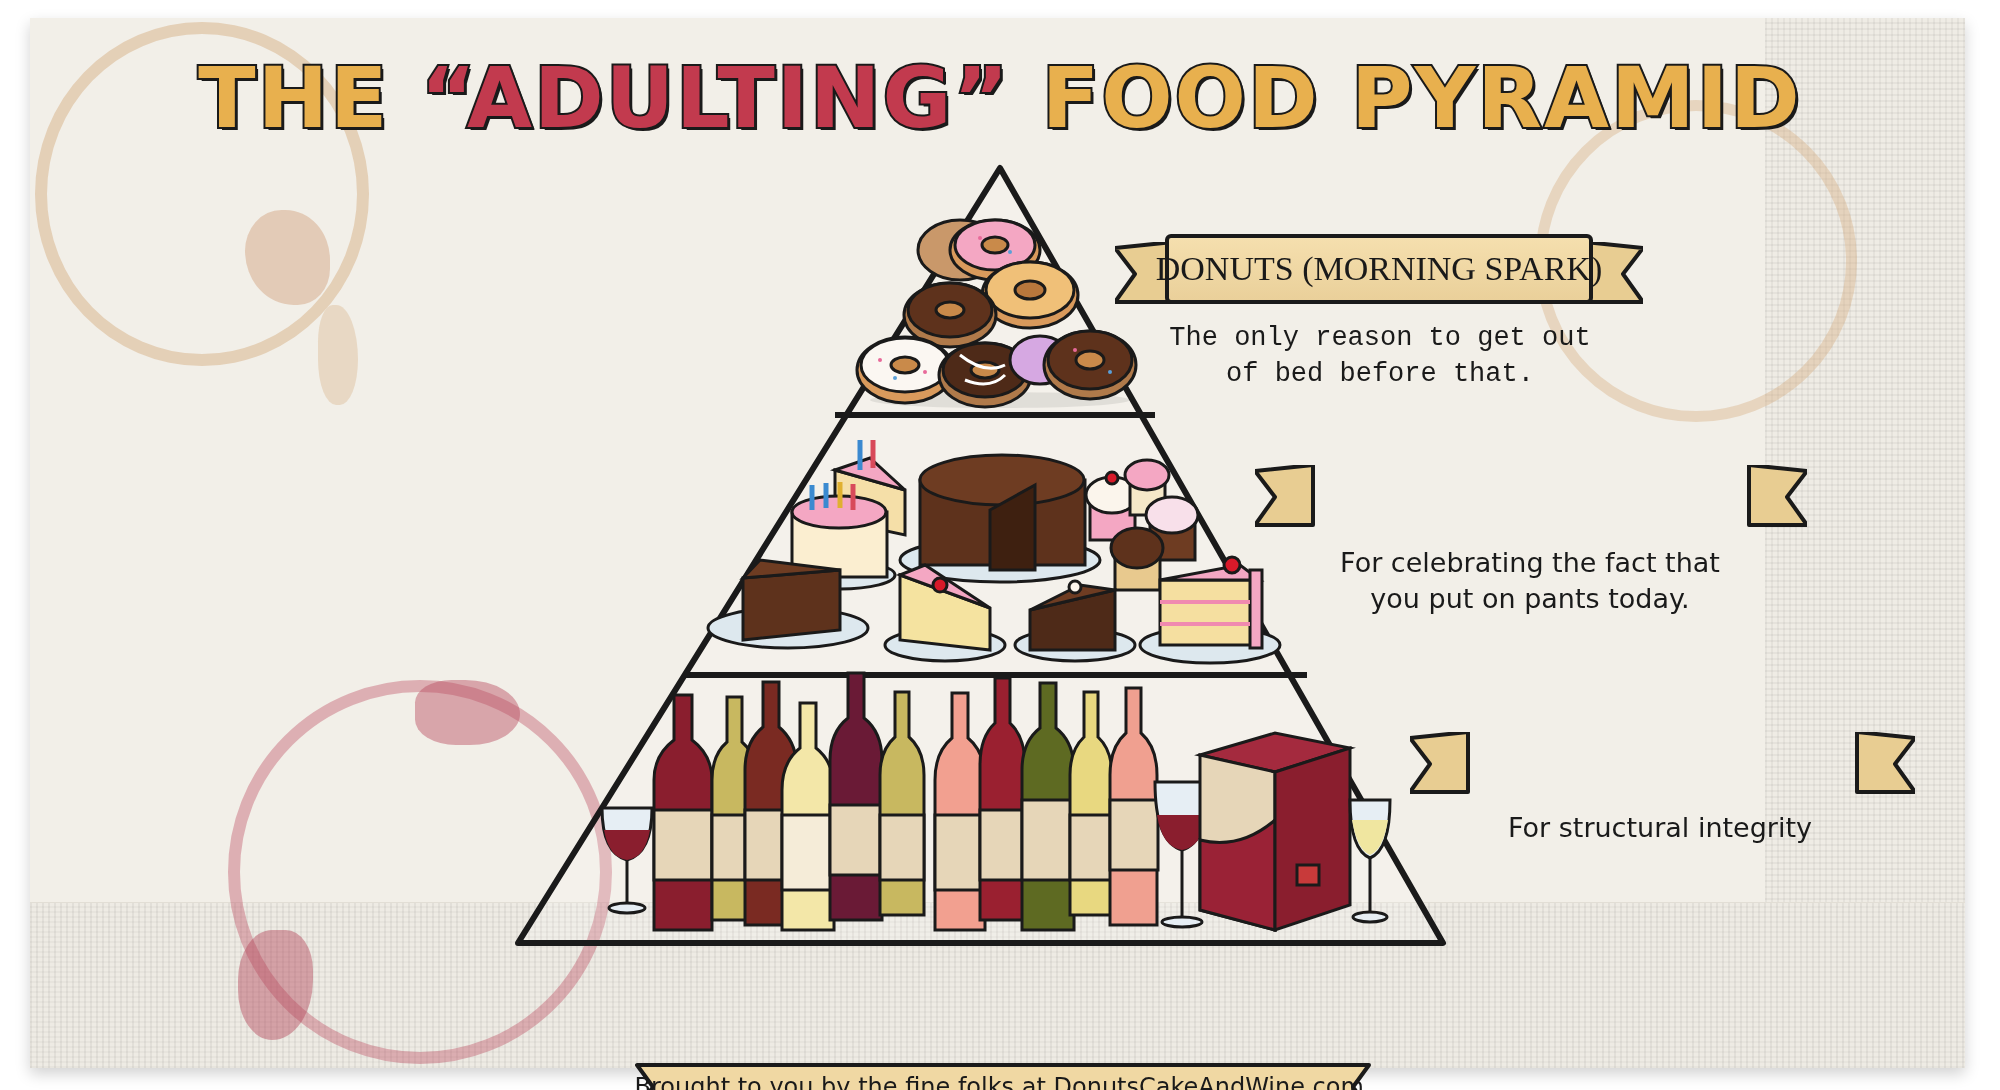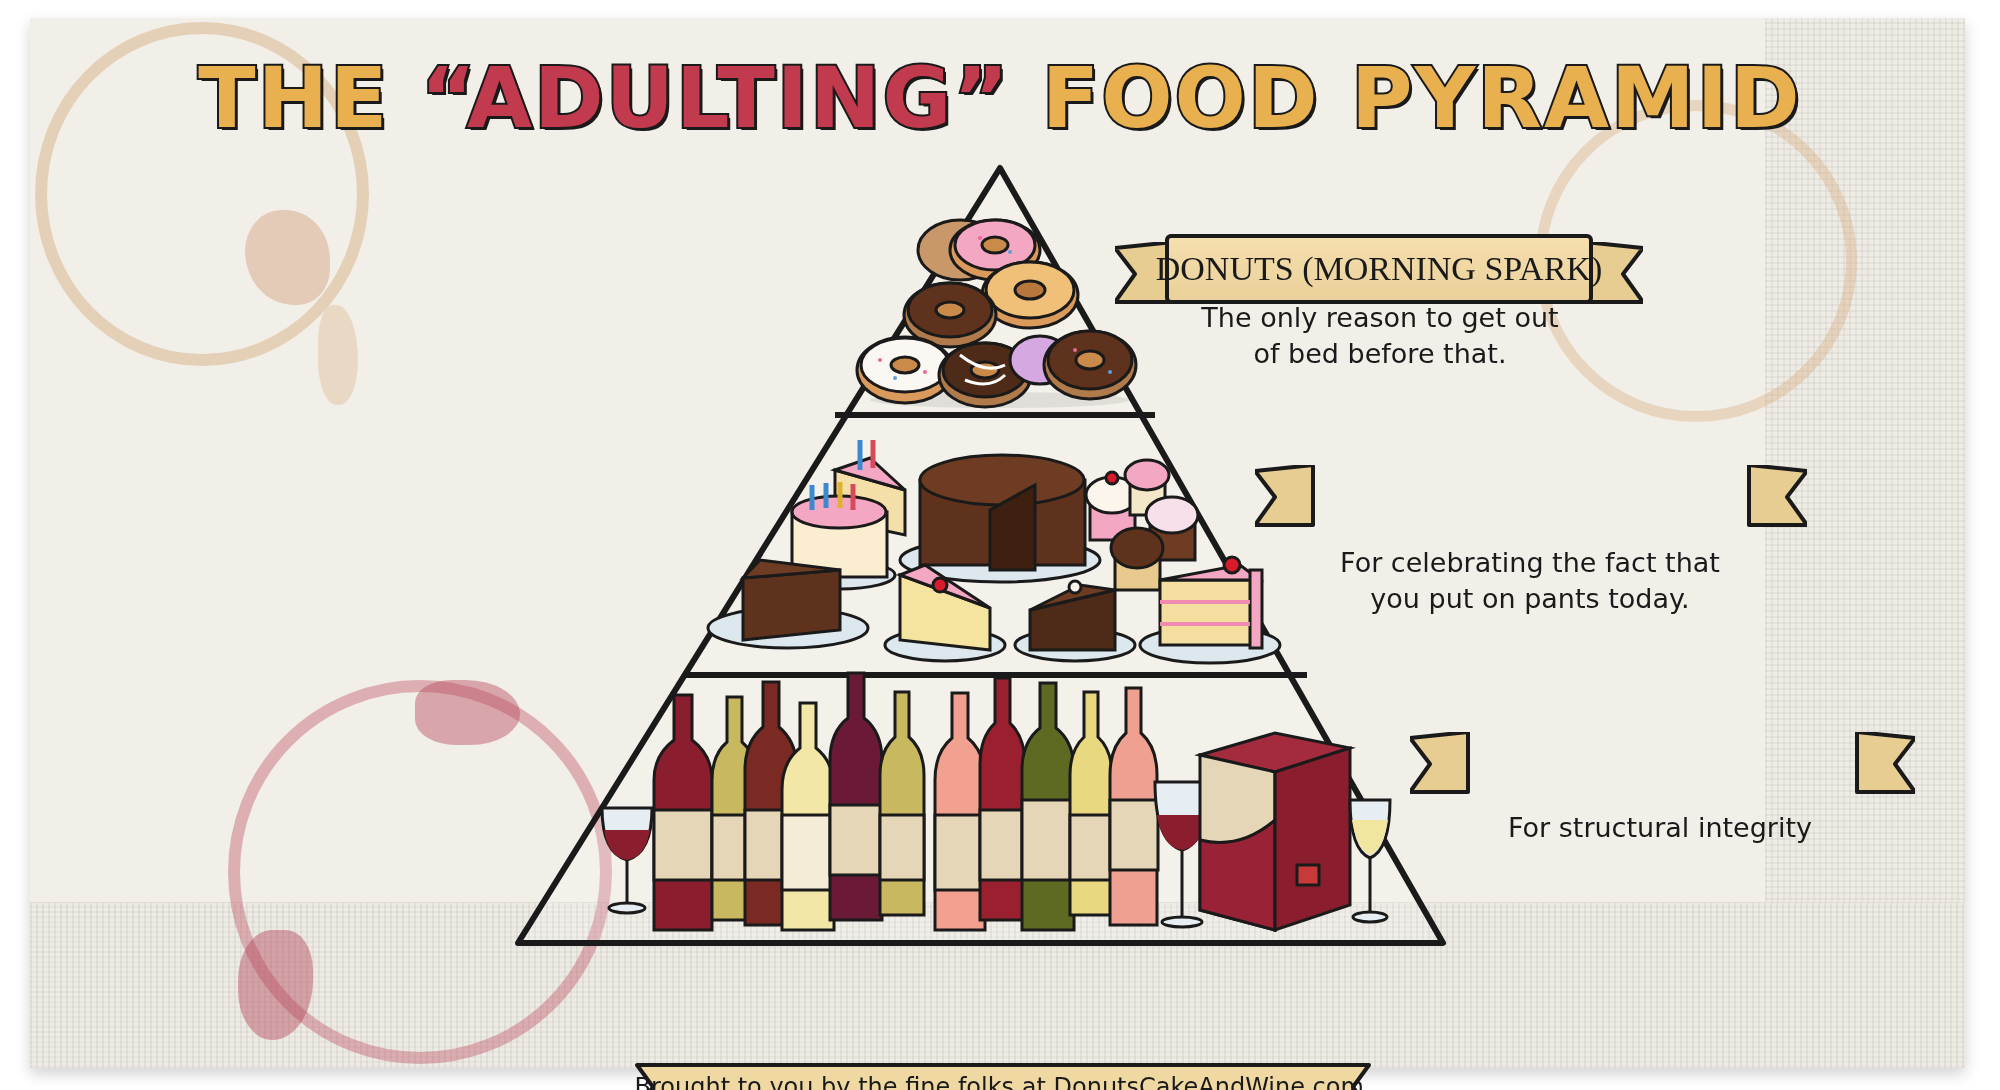--- a/index.html
+++ b/index.html
@@ -201,21 +201,21 @@
 
 <div class="ribbon" style="left:1115px;top:234px;width:528px;">
   <svg width="60" height="70" style="left:0;">
       <polygon points="58,0 0,6 20,32 0,60 58,60" fill="#e8cd92" stroke="#1a1a1a" stroke-width="4" stroke-linejoin="round"></polygon>
     </svg>
   <svg width="60" height="70" style="right:0;">
       <polygon points="2,0 60,6 40,32 60,60 2,60" fill="#e8cd92" stroke="#1a1a1a" stroke-width="4" stroke-linejoin="round"></polygon>
     </svg>
   <div class="band">DONUTS (MORNING SPARK)</div>
 </div>
-<div class="desc" style="left:1160px;top:300px;width:440px;">
+<div class="desc" style="left:1160px;top:320px;width:440px;font-family:Liberation Mono, monospace;">
   <div>The only reason to get out</div>
   <div>of bed before that.</div>
 </div>
 
 <div class="ribbon" style="left:1255px;top:457px;width:552px;">
   <svg width="60" height="70" style="left:0;">
       <polygon points="58,0 0,6 20,32 0,60 58,60" fill="#e8cd92" stroke="#1a1a1a" stroke-width="4" stroke-linejoin="round"></polygon>
     </svg>
   <svg width="60" height="70" style="right:0;">
       <polygon points="2,0 60,6 40,32 60,60 2,60" fill="#e8cd92" stroke="#1a1a1a" stroke-width="4" stroke-linejoin="round"></polygon>

